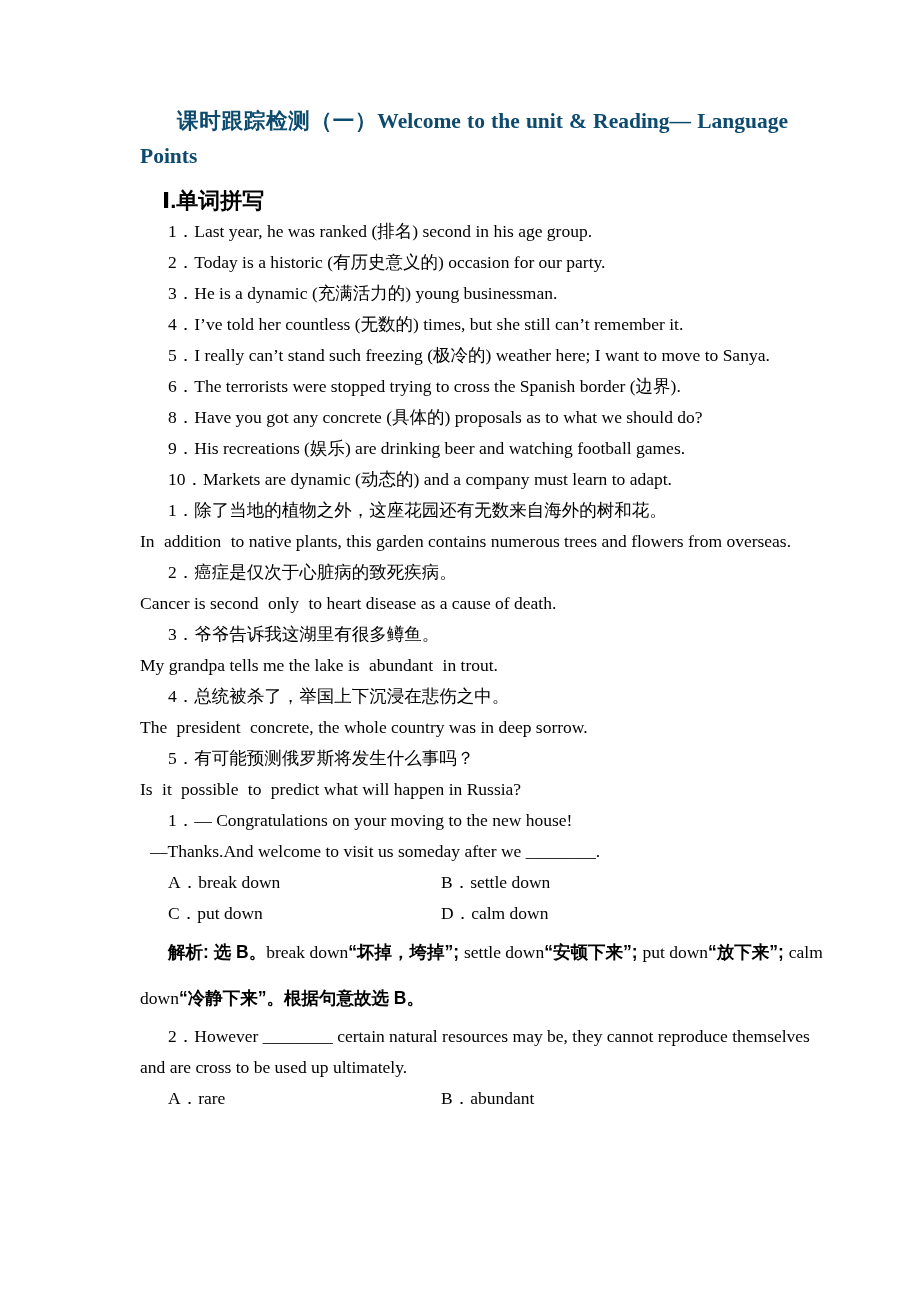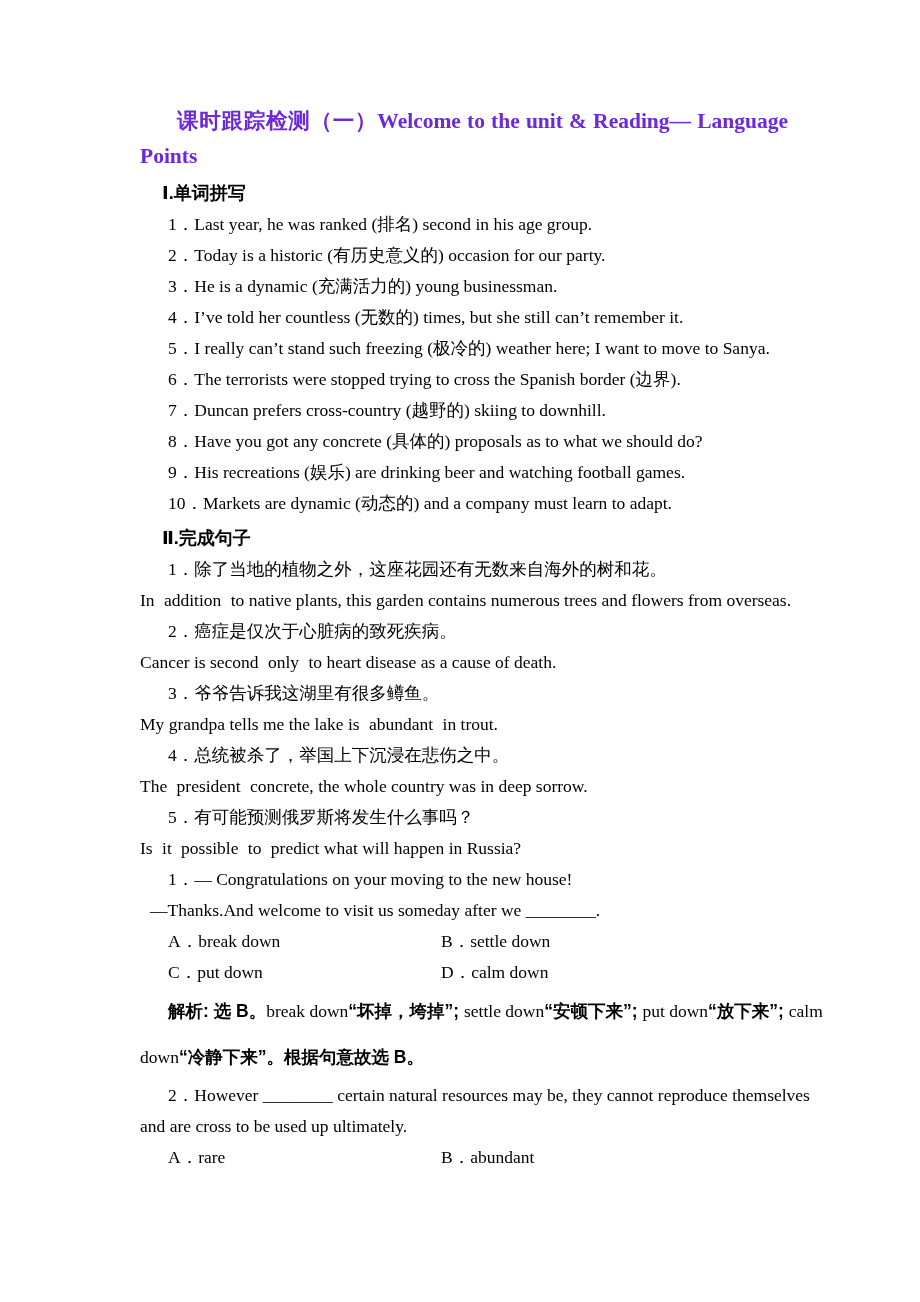--- a/index.html
+++ b/index.html
@@ -28,24 +28,24 @@
     text-indent:37px;
     text-align:justify;
     text-align-last:justify;
   }
   .title-line2{
     line-height:35px;
   }
   .heading{
     font-family:"Liberation Sans","DejaVu Sans",sans-serif;
     font-weight:bold;
-    font-size:18px;
+    font-size:22px;
     line-height:31px;
     padding-left:22px;
-    margin-top:4px;
+    margin-top:11px;
   }
   .ln{
     line-height:31px;
     white-space:nowrap;
   }
   .ind0{padding-left:0;}
   .ind1{padding-left:28px;}
   .ind2{padding-left:10px;}
   .u{
     text-underline-offset:3px;
@@ -60,40 +60,38 @@
     display:inline-block;
     width:273px;
   }
   .analysis{line-height:46px;}
 </style>
 </head>
 <body>
 
 <div class="page">
   <div class="content">
-    <div class="title" style="color: #6d28d9;">
+    <div class="title" style="color: #0c4a6e;">
       <div class="title-line1">课时跟踪检测（一）Welcome to the unit &amp; Reading— Language</div>
       <div class="title-line2">Points</div>
     </div>
     <div>
         <div class="section">
           <div class="heading">Ⅰ.单词拼写</div>
           <div class="ln ind1"><span>1．Last year, he was </span><span class="u ">ranked</span><span> (排名) second in his age group.</span></div>
           <div class="ln ind1"><span>2．Today is a </span><span class="u ">historic</span><span> (有历史意义的) occasion for our party.</span></div>
           <div class="ln ind1"><span>3．He is a </span><span class="u ">dynamic</span><span> (充满活力的) young businessman.</span></div>
           <div class="ln ind1"><span>4．I’ve told her </span><span class="u ">countless</span><span> (无数的) times, but she still can’t remember it.</span></div>
           <div class="ln ind1"><span>5．I really can’t stand such </span><span class="u ">freezing</span><span> (极冷的) weather here; I want to move to Sanya.</span></div>
           <div class="ln ind1"><span>6．The terrorists were stopped trying to cross the Spanish </span><span class="u ">border</span><span> (边界).</span></div>
-          <div class="ln ind1"><span>7．Duncan prefers </span><span class="u ">cross-country</span><span> (越野的) skiing to downhill.</span></div>
           <div class="ln ind1"><span>8．Have you got any </span><span class="u ">concrete</span><span> (具体的) proposals as to what we should do?</span></div>
           <div class="ln ind1"><span>9．His </span><span class="u ">recreations</span><span> (娱乐) are drinking beer and watching football games.</span></div>
           <div class="ln ind1"><span>10．Markets are </span><span class="u ">dynamic</span><span> (动态的) and a company must learn to adapt.</span></div>
         </div>
         <div class="section">
-          <div class="heading">Ⅱ.完成句子</div>
           <div class="ln ind1"><span>1．除了当地的植物之外，这座花园还有无数来自海外的树和花。</span></div>
           <div class="ln ind0"><span class="u w ">In addition to</span><span> native plants, this garden contains numerous trees and flowers from overseas.</span></div>
           <div class="ln ind1"><span>2．癌症是仅次于心脏病的致死疾病。</span></div>
           <div class="ln ind0"><span>Cancer is </span><span class="u w ">second only to</span><span> heart disease as a cause of death.</span></div>
           <div class="ln ind1"><span>3．爷爷告诉我这湖里有很多鳟鱼。</span></div>
           <div class="ln ind0"><span>My grandpa tells me the lake </span><span class="u w ">is abundant in</span><span> trout.</span></div>
           <div class="ln ind1"><span>4．总统被杀了，举国上下沉浸在悲伤之中。</span></div>
           <div class="ln ind0"><span class="u w ">The president concrete,</span><span> the whole country was in deep sorrow.</span></div>
           <div class="ln ind1"><span>5．有可能预测俄罗斯将发生什么事吗？</span></div>
           <div class="ln ind0"><span class="u w ">Is it possible to predict</span><span> what will happen in Russia?</span></div>

